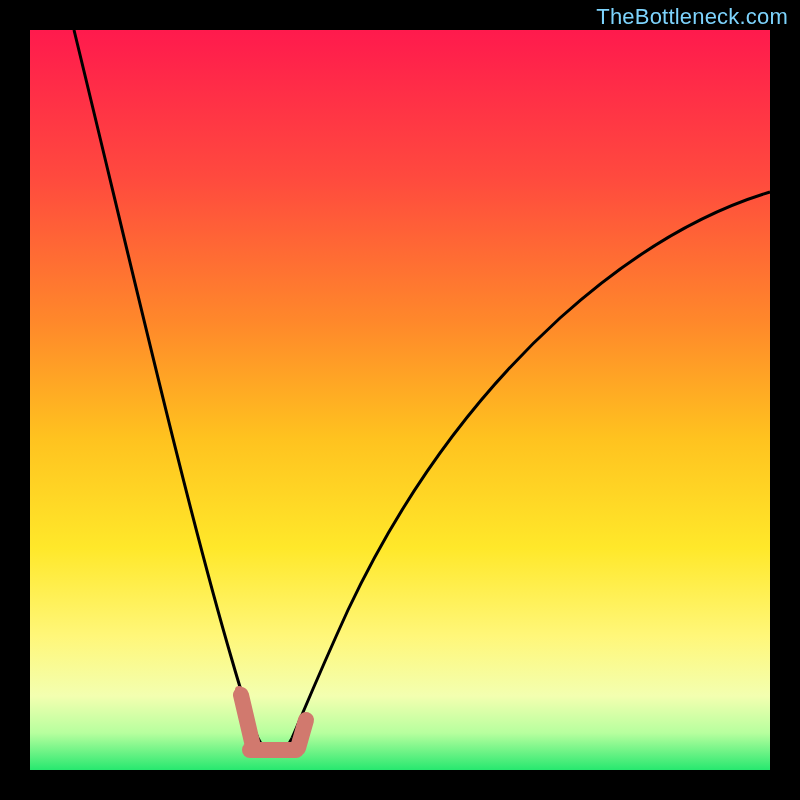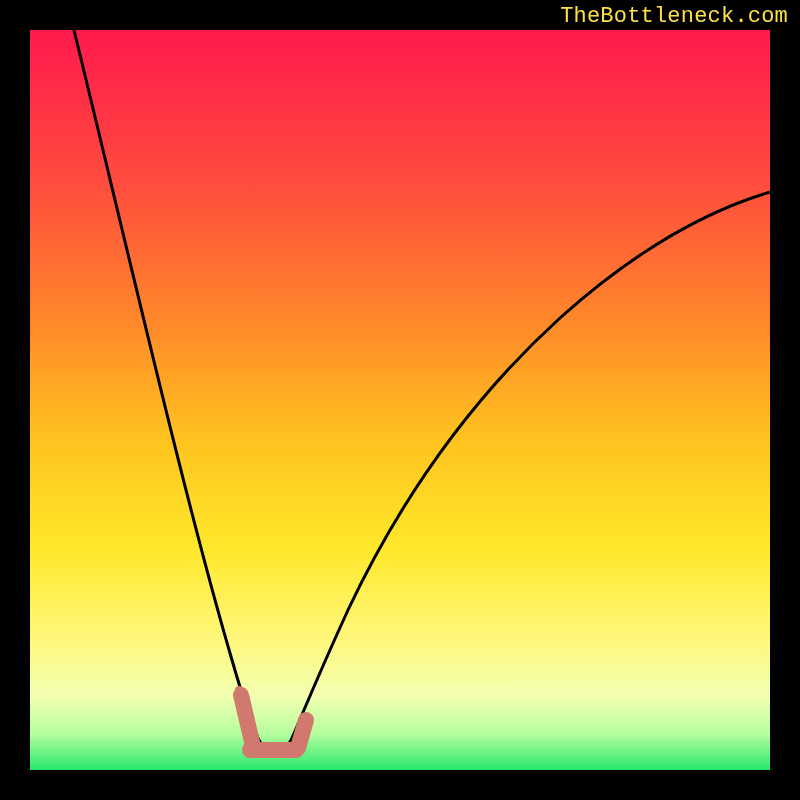--- a/index.html
+++ b/index.html
@@ -15,23 +15,23 @@
     top: 0;
     left: 0;
     width: 800px;
     height: 800px;
     background: #000;
   }
   .watermark {
     position: absolute;
     top: 4px;
     right: 12px;
-    font-family: Liberation Mono, monospace;
+    font-family: Liberation Sans, sans-serif;
     font-size: 22px;
-    color: #fde047;
+    color: #7dd3fc;
     letter-spacing: 0.2px;
   }
   svg {
     position: absolute;
     top: 0;
     left: 0;
   }
 </style>
 </head>
 <body>

